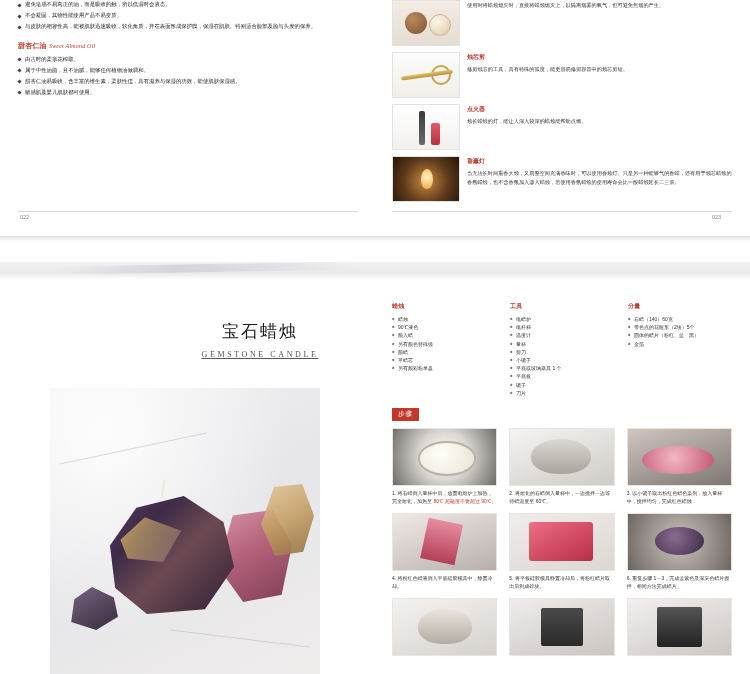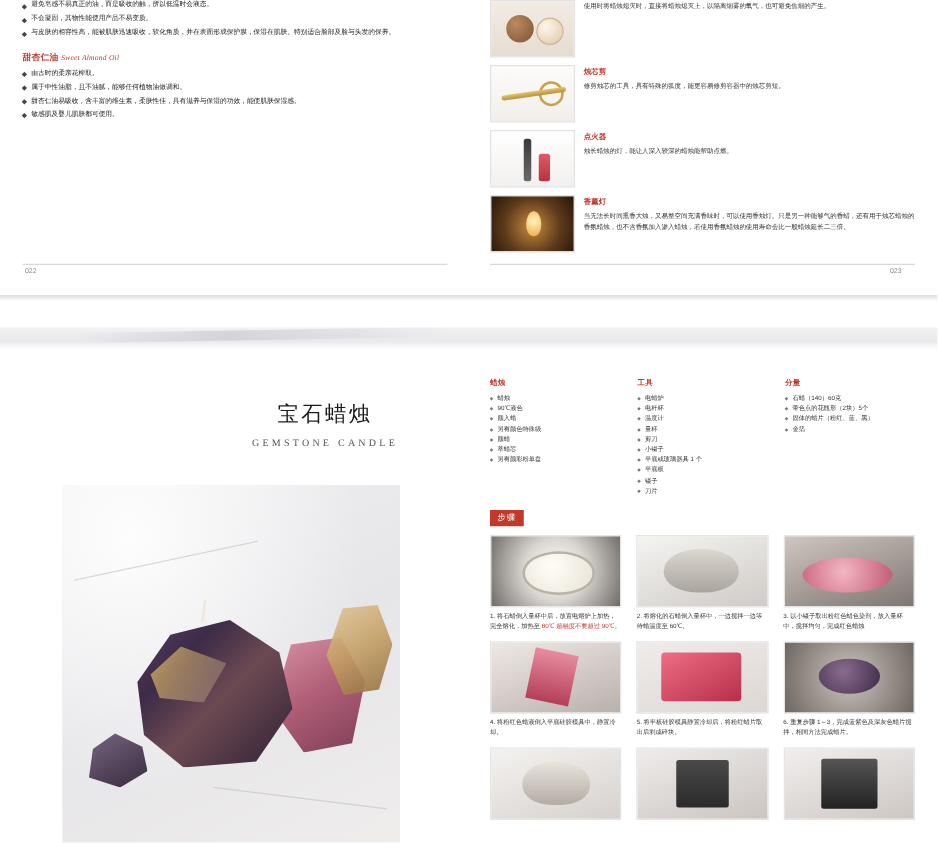--- a/index.html
+++ b/index.html
@@ -234,20 +234,21 @@
     letter-spacing: 2px;
     color: #1a1a1a;
     font-family: "Liberation Serif", serif;
     margin-bottom: 7px;
   }
   .title-en {
     font-size: 8px;
     letter-spacing: 2.6px;
     color: #555;
     font-family: "Liberation Serif", serif;
+    text-decoration: underline;
   }
 
   .hero-photo {
     position: absolute;
     left: 50px; top: 108px;
     width: 270px; height: 286px;
     overflow: hidden;
     background: linear-gradient(160deg, #efeff1 0%, #e3e3e6 45%, #f4f2f0 100%);
   }
   .hero-photo .marble {

